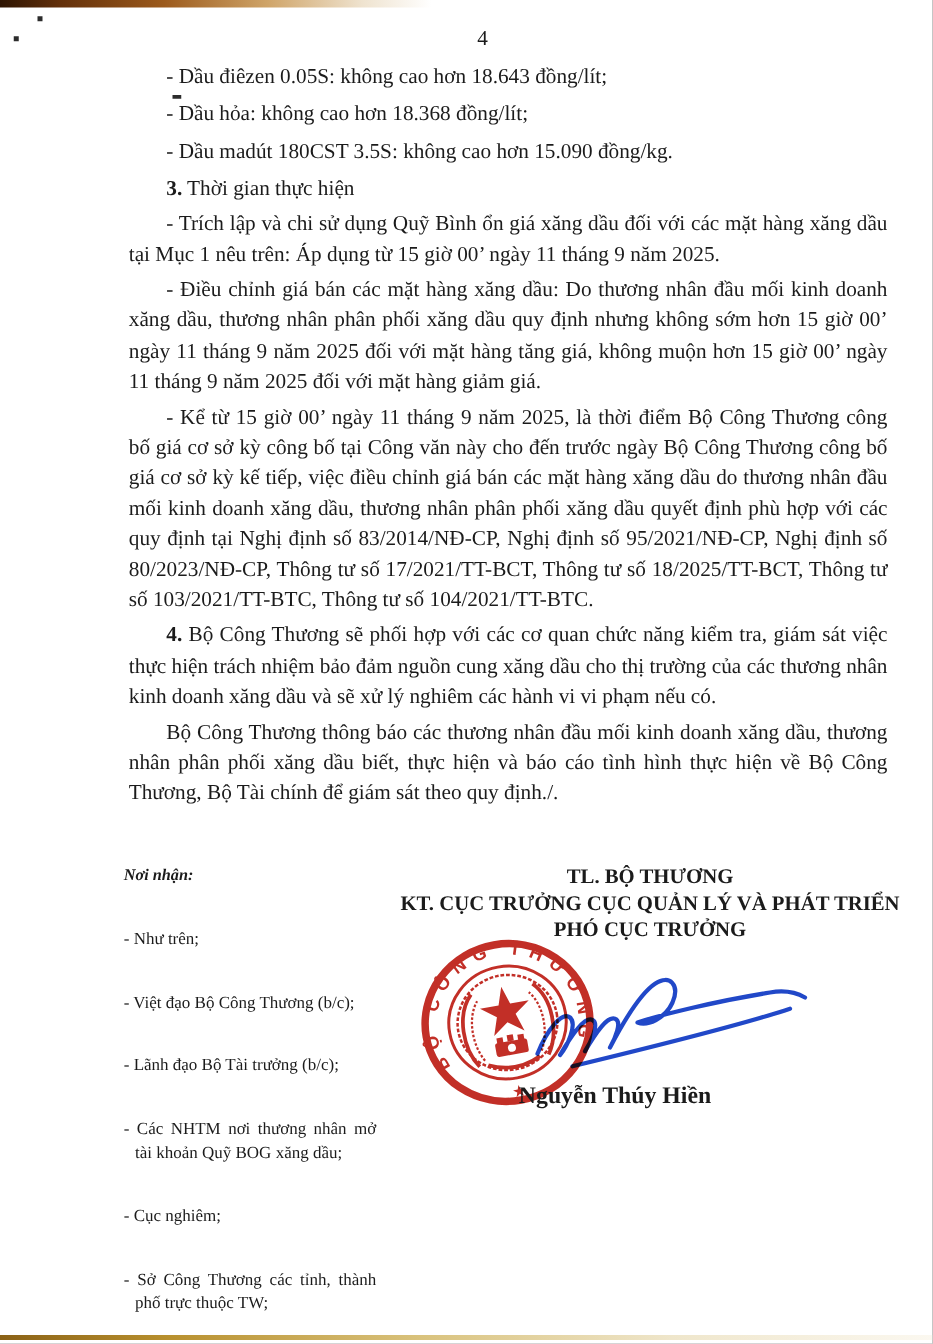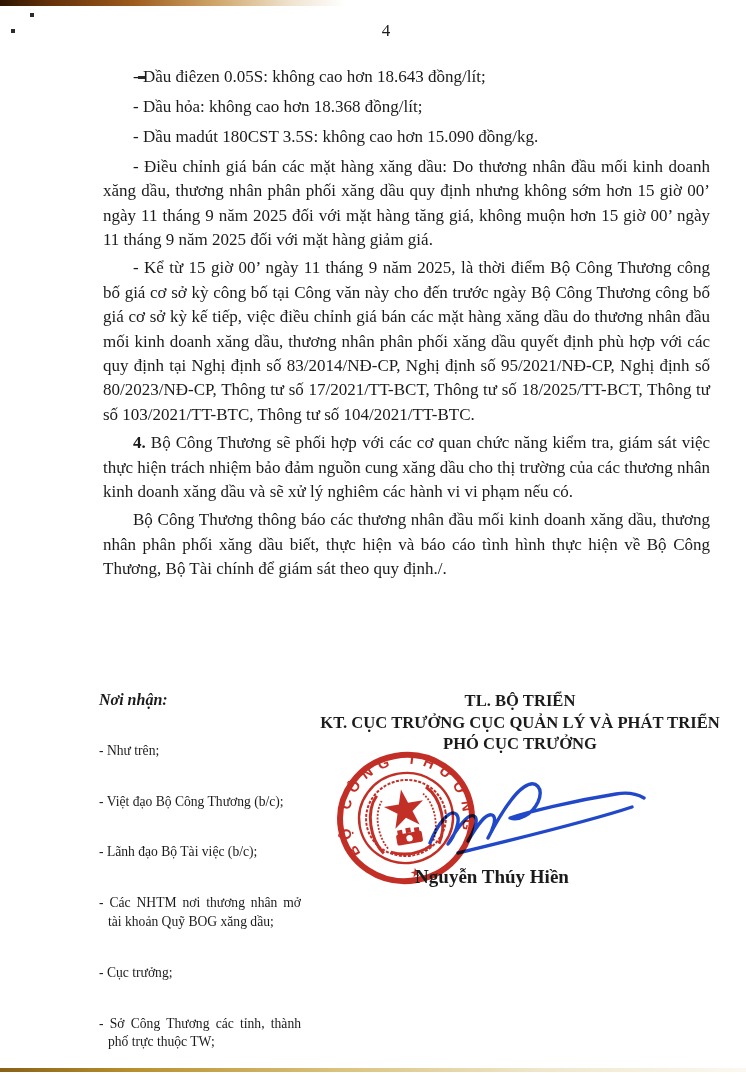--- a/index.html
+++ b/index.html
@@ -13,29 +13,29 @@
     background:linear-gradient(to right,#2e1503 0%,#63300a 14%,#9c5a1c 38%,#cfa468 62%,#efe3cf 84%,rgba(255,255,255,0) 100%);}
   .edge-bottom{position:absolute;bottom:3px;left:0;width:746px;height:4px;
     background:linear-gradient(to right,#8a6116 0%,#b8902e 18%,#d9c27c 45%,#efe6cb 72%,#fbf8f0 100%);}
   .speck{position:absolute;background:#2c2c2c;}
   .speck1{left:30px;top:13px;width:4px;height:4px;}
   .speck2{left:11px;top:29px;width:4px;height:4px;}
   .speck3{left:138px;top:76px;width:7px;height:3px;}
 
   .page-number{position:absolute;top:21px;left:0;width:772px;text-align:center;font-size:17px;}
 
-  .body-text{position:absolute;left:103px;top:65px;width:607px;font-size:17px;line-height:24.4px;}
+  .body-text{position:absolute;left:103px;top:49px;width:607px;font-size:17px;line-height:24.4px;}
   .body-text p{margin:0;text-indent:30px;text-align:justify;}
   .price-line{margin-bottom:5.5px !important;text-align:left !important;}
   .sect-head{margin-bottom:4px !important;}
   .para{margin-bottom:4px !important;}
   .b{font-weight:bold;}
 
   .recipients{position:absolute;left:99px;top:691px;width:202px;font-size:13.6px;line-height:18.8px;}
-  .recipients-label{font-weight:bold;font-style:italic;font-size:16px;margin-bottom:1px;}
+  .recipients-label{font-weight:bold;font-style:italic;font-size:13px;margin-bottom:1px;}
   .recipient{padding-left:9px;text-indent:-9px;text-align:justify;margin-top:32px;}
 
   .sig-block{position:absolute;left:302px;top:690px;width:436px;text-align:center;
     font-weight:bold;font-size:16.6px;line-height:21.6px;}
   .signer-name{position:absolute;left:312px;top:866px;width:360px;text-align:center;
     font-weight:bold;font-size:19px;}
 
   .seal{position:absolute;left:331px;top:747px;width:150px;height:142px;mix-blend-mode:multiply;opacity:.96;}
   .handwriting{position:absolute;left:420px;top:763px;width:228px;height:100px;mix-blend-mode:multiply;}
 </style>
@@ -49,40 +49,42 @@
   <div class="speck speck1"></div>
   <div class="speck speck2"></div>
   <div class="speck speck3"></div>
 
   <div class="page-number">4</div>
 
   <div class="body-text">
     <p class="price-line">- Dầu điêzen 0.05S: không cao hơn 18.643 đồng/lít;</p>
     <p class="price-line">- Dầu hỏa: không cao hơn 18.368 đồng/lít;</p>
     <p class="price-line">- Dầu madút 180CST 3.5S: không cao hơn 15.090 đồng/kg.</p>
+    <p class="sect-head"><span class="b">3.</span><span> Thời gian thực hiện</span></p>
+    <p class="para">- Trích lập và chi sử dụng Quỹ Bình ổn giá xăng dầu đối với các mặt hàng xăng dầu tại Mục 1 nêu trên: Áp dụng từ 15 giờ 00’ ngày 11 tháng 9 năm 2025.</p>
     <p class="para">- Điều chỉnh giá bán các mặt hàng xăng dầu: Do thương nhân đầu mối kinh doanh xăng dầu, thương nhân phân phối xăng dầu quy định nhưng không sớm hơn 15 giờ 00’ ngày 11 tháng 9 năm 2025 đối với mặt hàng tăng giá, không muộn hơn 15 giờ 00’ ngày 11 tháng 9 năm 2025 đối với mặt hàng giảm giá.</p>
     <p class="para">- Kể từ 15 giờ 00’ ngày 11 tháng 9 năm 2025, là thời điểm Bộ Công Thương công bố giá cơ sở kỳ công bố tại Công văn này cho đến trước ngày Bộ Công Thương công bố giá cơ sở kỳ kế tiếp, việc điều chỉnh giá bán các mặt hàng xăng dầu do thương nhân đầu mối kinh doanh xăng dầu, thương nhân phân phối xăng dầu quyết định phù hợp với các quy định tại Nghị định số 83/2014/NĐ-CP, Nghị định số 95/2021/NĐ-CP, Nghị định số 80/2023/NĐ-CP, Thông tư số 17/2021/TT-BCT, Thông tư số 18/2025/TT-BCT, Thông tư số 103/2021/TT-BTC, Thông tư số 104/2021/TT-BTC.</p>
     <p class="para"><span class="b">4.</span><span> Bộ Công Thương sẽ phối hợp với các cơ quan chức năng kiểm tra, giám sát việc thực hiện trách nhiệm bảo đảm nguồn cung xăng dầu cho thị trường của các thương nhân kinh doanh xăng dầu và sẽ xử lý nghiêm các hành vi vi phạm nếu có.</span></p>
     <p class="para">Bộ Công Thương thông báo các thương nhân đầu mối kinh doanh xăng dầu, thương nhân phân phối xăng dầu biết, thực hiện và báo cáo tình hình thực hiện về Bộ Công Thương, Bộ Tài chính để giám sát theo quy định./.</p>
   </div>
 
   <div class="recipients">
     <div class="recipients-label">Nơi nhận:</div>
     <div class="recipient">- Như trên;</div>
     <div class="recipient">- Việt đạo Bộ Công Thương (b/c);</div>
-    <div class="recipient">- Lãnh đạo Bộ Tài việc (b/c);</div>
+    <div class="recipient">- Lãnh đạo Bộ Tài trưởng (b/c);</div>
     <div class="recipient">- Các NHTM nơi thương nhân mở tài khoản Quỹ BOG xăng dầu;</div>
-    <div class="recipient">- Cục trưởng;</div>
+    <div class="recipient">- Cục nghiêm;</div>
     <div class="recipient">- Sở Công Thương các tỉnh, thành phố trực thuộc TW;</div>
     <div class="recipient">- Ngân hội Xăng dầu Việt Nam;</div>
     <div class="recipient">- Lưu: VT, TTTN(haipq).</div>
   </div>
 
   <div class="sig-block">
-    <div>TL. BỘ TRIỂN</div>
+    <div>TL. BỘ THƯƠNG</div>
     <div>KT. CỤC TRƯỞNG CỤC QUẢN LÝ VÀ PHÁT TRIỂN</div>
     <div>PHÓ CỤC TRƯỞNG</div>
   </div>
 
   <svg class="seal" viewBox="0 0 150 142">
     <g transform="rotate(-10 75 71)" fill="none" stroke="#c0261e">
       <ellipse cx="75" cy="71" rx="66" ry="63" stroke-width="6"></ellipse>
       <ellipse cx="75" cy="71" rx="47" ry="45" stroke-width="2.4"></ellipse>
       <path id="sealArc" d="M 21.4 90.5 A 57 55 0 1 1 128.6 90.5" stroke="none"></path>
       <text font-family="Liberation Sans, sans-serif" font-weight="bold" font-size="14.5" letter-spacing="6.5" fill="#c0261e" stroke="none">

